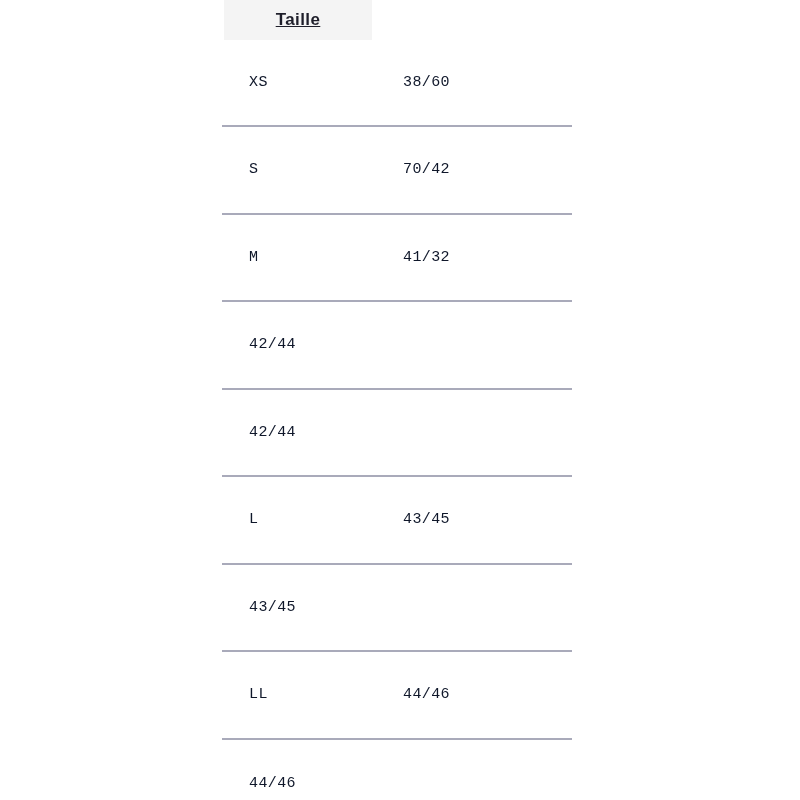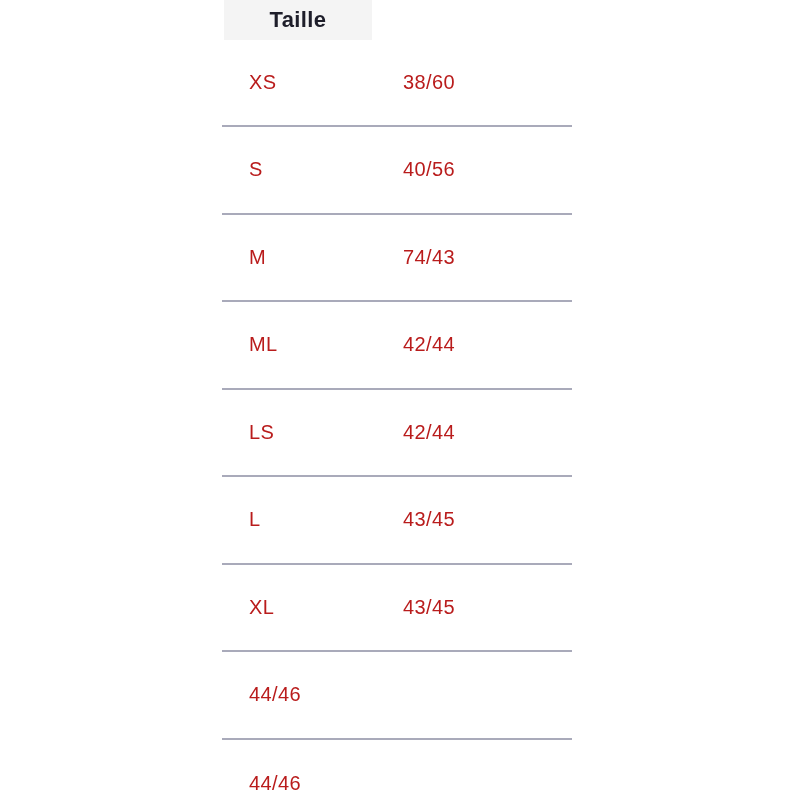--- a/index.html
+++ b/index.html
@@ -21,42 +21,44 @@
   .header-row {
     display: flex;
     gap: 5px;
     padding-left: 2px;
     padding-right: 4px;
     height: 40px;
   }
   .header-cell {
     background: #f4f4f4;
     color: #1e1e2a;
-    font-size: 22px;
+    font-size: 17px;
     font-weight: 700;
     letter-spacing: 0.4px;
     display: flex;
     align-items: center;
     justify-content: center;
     height: 40px;
+    text-decoration: underline;
   }
   .header-cell.col-size { width: 148px; }
   .header-cell.col-pointure { width: 191px; }
   .table-row {
     display: flex;
     align-items: center;
     height: 87.5px;
     border-bottom: 2px solid #a9aaba;
   }
   .table-row:first-of-type { height: 87px; }
   .table-row:last-of-type { border-bottom: none; }
   .cell {
-    color: #b91c1c;
-    font-size: 20px;
+    color: #0f172a;
+    font-size: 15px;
     letter-spacing: 0.4px;
+    font-family: Liberation Mono, monospace;
   }
   .cell.size-cell {
     width: 154px;
     padding-left: 27px;
   }
   .cell.pointure-cell {
     padding-left: 27px;
   }
 </style>
 </head>
@@ -70,49 +72,47 @@
 
   <div class="table-body">
 
     <div class="table-row">
       <div class="cell size-cell">XS</div>
       <div class="cell pointure-cell">38/60</div>
     </div>
 
     <div class="table-row">
       <div class="cell size-cell">S</div>
-      <div class="cell pointure-cell">40/56</div>
+      <div class="cell pointure-cell">70/42</div>
     </div>
 
     <div class="table-row">
       <div class="cell size-cell">M</div>
-      <div class="cell pointure-cell">74/43</div>
+      <div class="cell pointure-cell">41/32</div>
     </div>
 
     <div class="table-row">
-      <div class="cell size-cell">ML</div>
       <div class="cell pointure-cell">42/44</div>
     </div>
 
     <div class="table-row">
-      <div class="cell size-cell">LS</div>
       <div class="cell pointure-cell">42/44</div>
     </div>
 
     <div class="table-row">
       <div class="cell size-cell">L</div>
       <div class="cell pointure-cell">43/45</div>
     </div>
 
     <div class="table-row">
-      <div class="cell size-cell">XL</div>
       <div class="cell pointure-cell">43/45</div>
     </div>
 
     <div class="table-row">
+      <div class="cell size-cell">LL</div>
       <div class="cell pointure-cell">44/46</div>
     </div>
 
     <div class="table-row">
       <div class="cell pointure-cell">44/46</div>
     </div>
 
   </div>
 </div>
 

